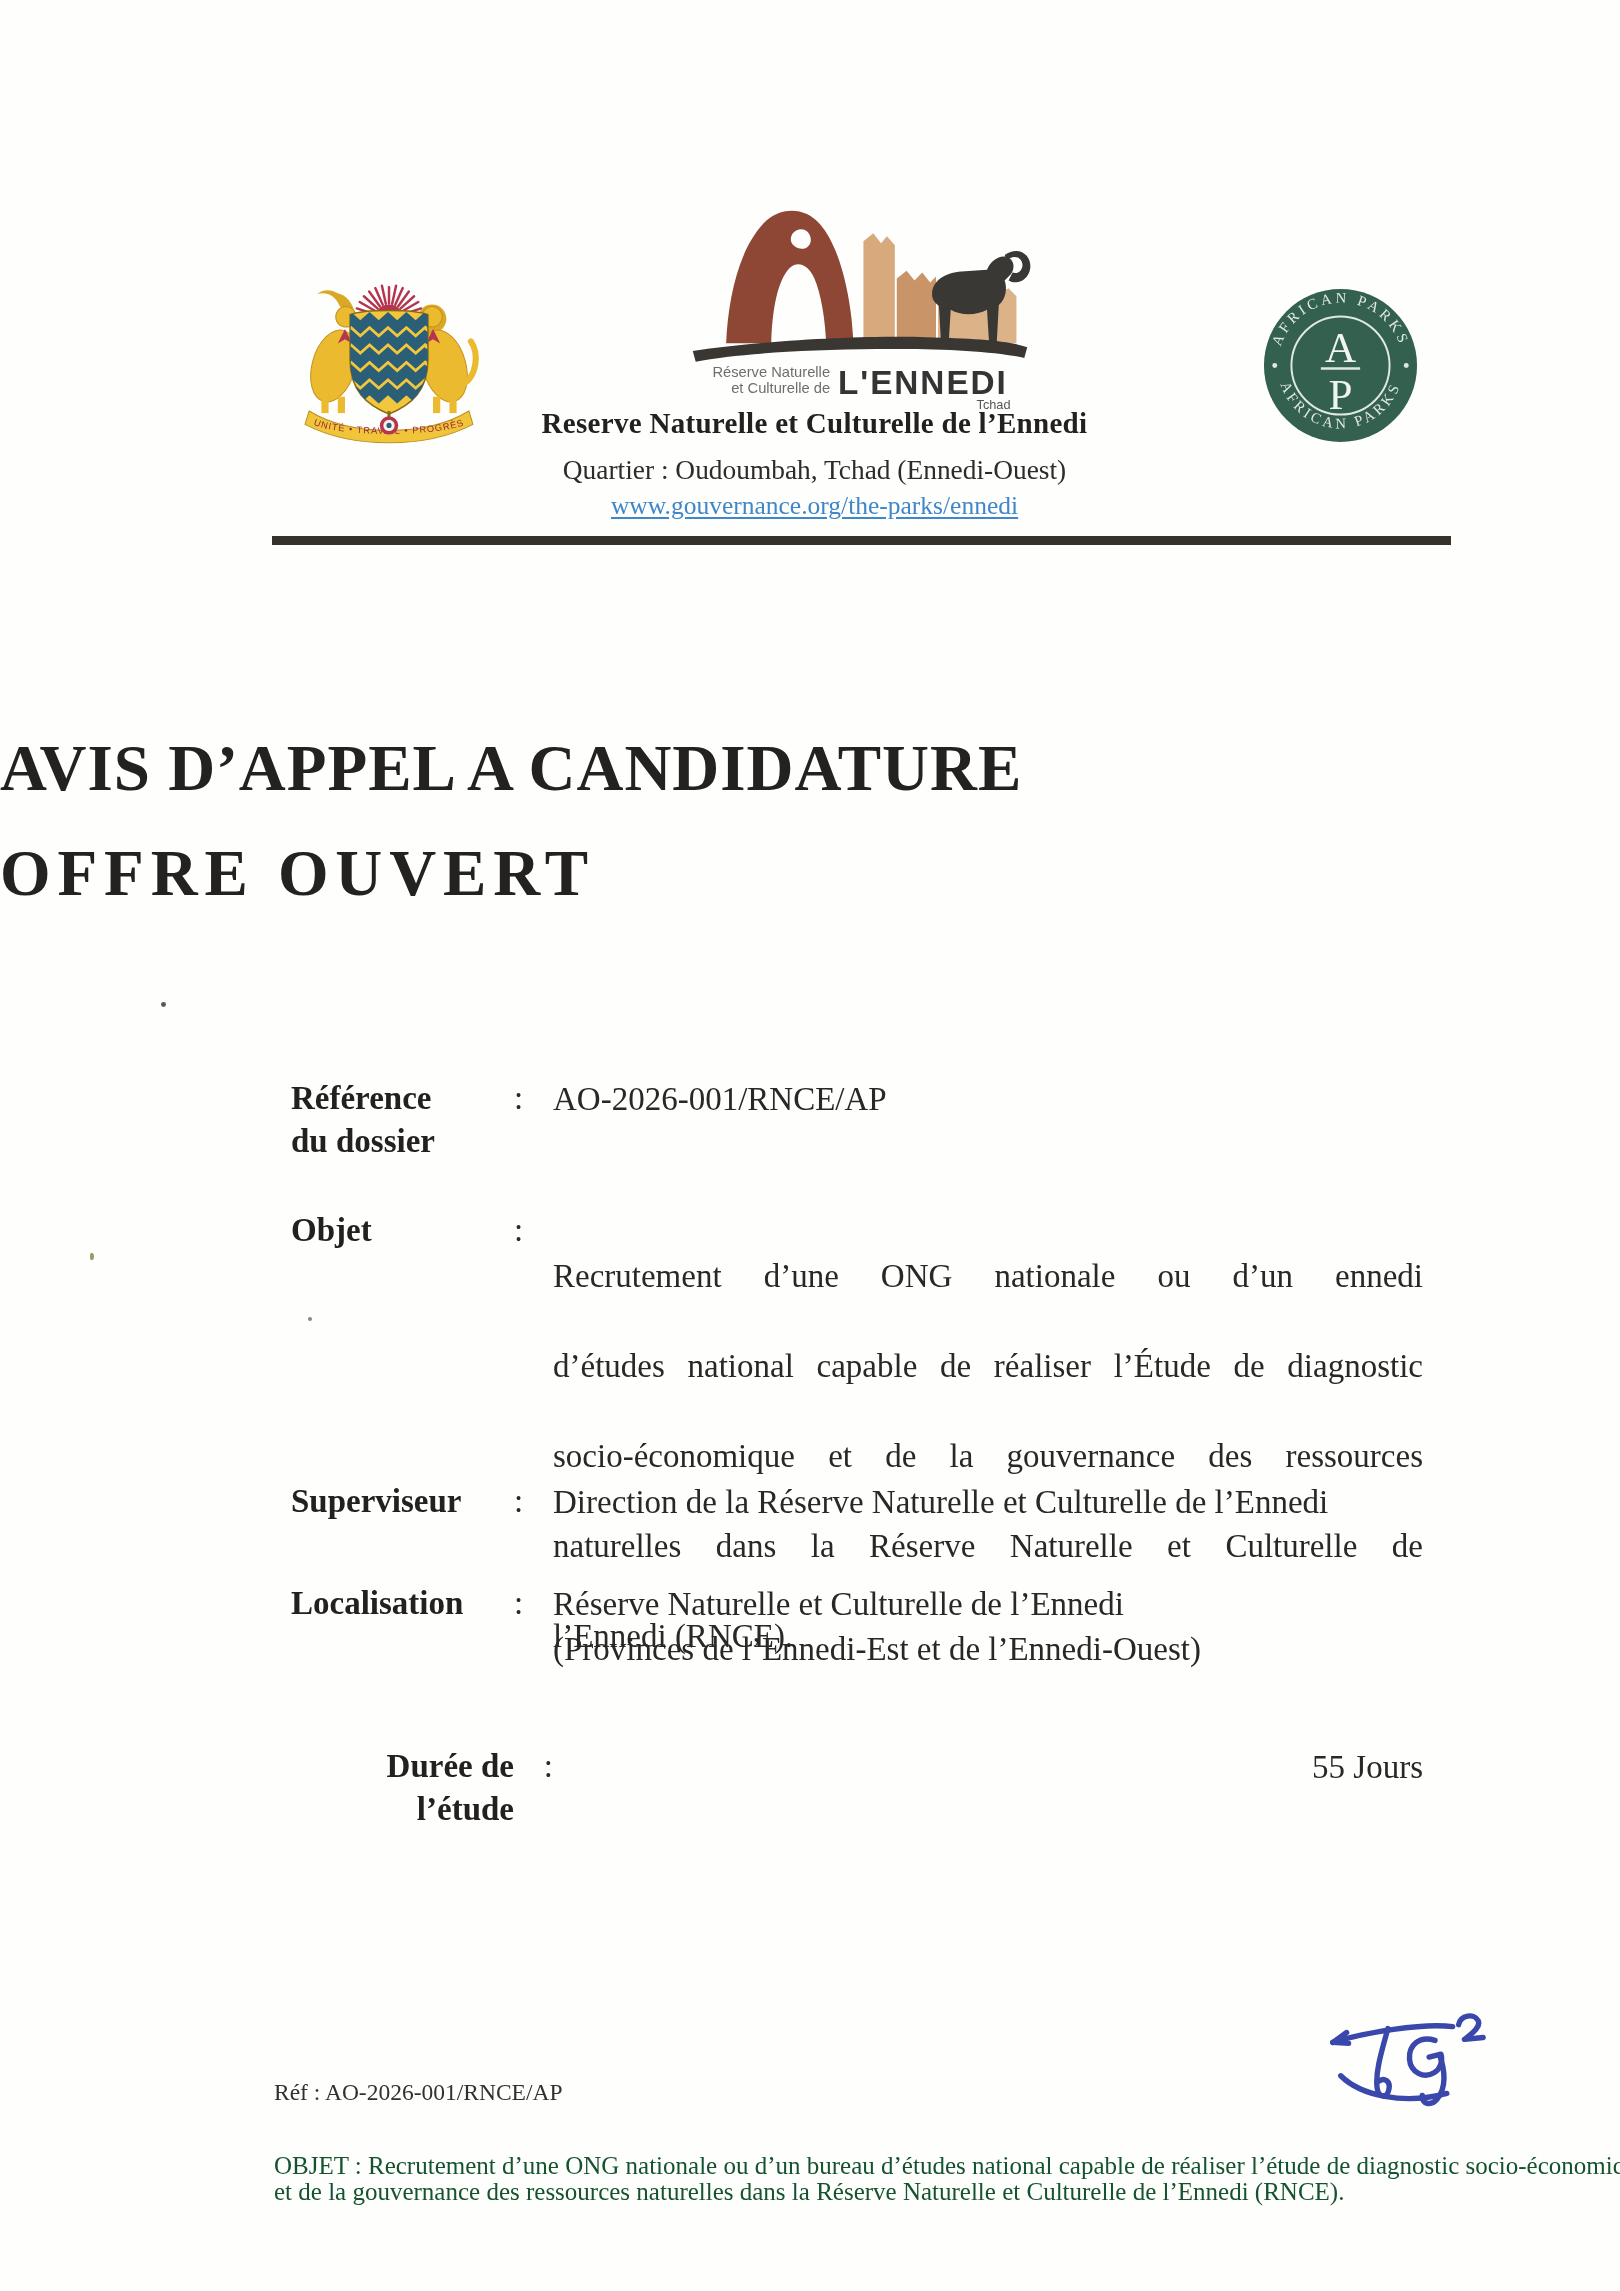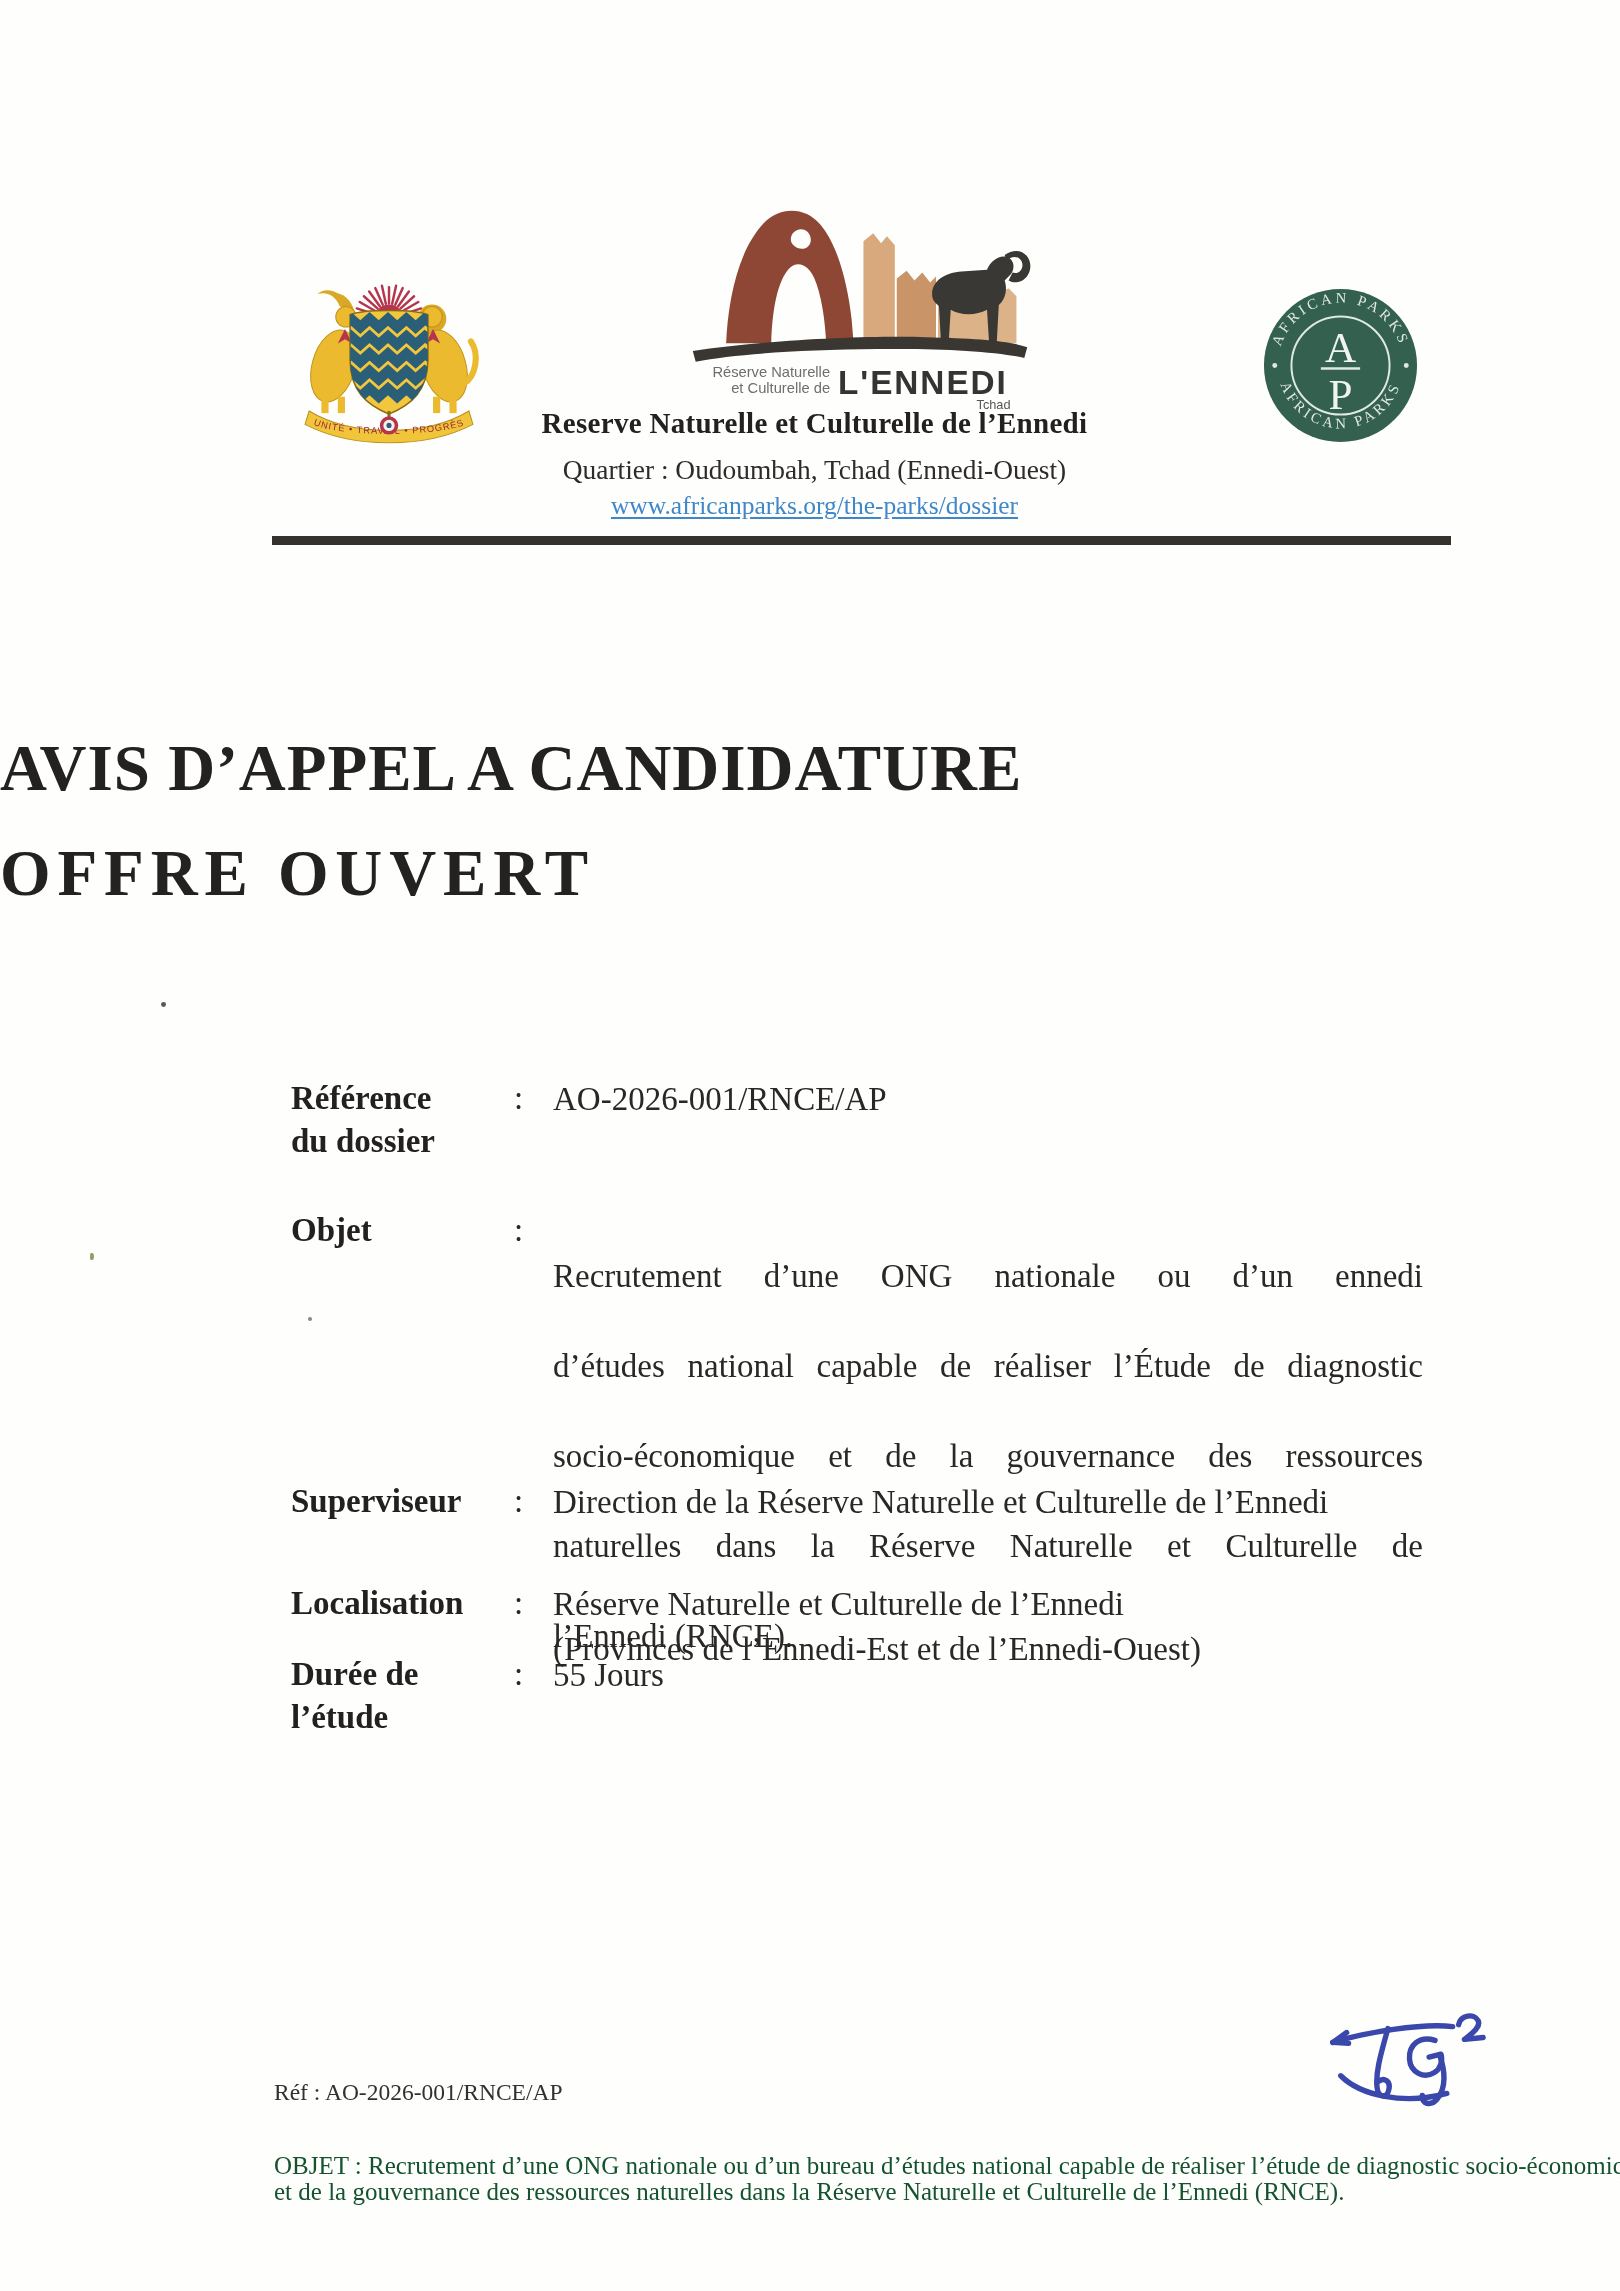--- a/index.html
+++ b/index.html
@@ -27,21 +27,21 @@
     font-weight:bold; color:#242220; font-size:65px; line-height:74px; }
   .title-1 { top:731px; letter-spacing:1px; }
   .title-2 { top:836px; letter-spacing:6.9px; }
 
   
   .row { position:absolute; left:291px; width:1137px; display:flex; align-items:flex-start; }
   .row-label { width:223px; font-weight:bold; font-size:33px; line-height:43px;
     white-space:pre-line; color:#232120; flex:none; }
   .row-colon { width:39px; font-size:33px; line-height:43px; flex:none; }
   .row-value { width:870px; font-size:33px; line-height:45px; white-space:pre-line; flex:none; }
-  .r1 { top:1077px; } .r2 { top:1209px; } .r3 { top:1480px; } .r4 { top:1582px; } .r5 { top:1653px; }
+  .r1 { top:1077px; } .r2 { top:1209px; } .r3 { top:1480px; } .r4 { top:1582px; } .r5 { top:1745px;text-align:right; }
   .jline { height:45px; overflow:hidden; text-align:justify; }
   .jline::after { content:""; display:inline-block; width:100%; }
 
   
   .foot-ref { position:absolute; left:274px; top:2078px; font-size:23.5px; line-height:29px; color:#33312e; }
   .foot-objet { position:absolute; left:274px; top:2124px; font-size:25px; line-height:25.5px;
     white-space:pre; color:#14532d;margin-top:29px; }
   .signature { position:absolute; left:1325px; top:2007px; width:167px; height:110px; }
 
   
@@ -165,21 +165,21 @@
     </text>
     <circle cx="13" cy="80" r="2.5" fill="#dfe9e2"></circle>
       <circle cx="147" cy="80" r="2.5" fill="#dfe9e2"></circle>
     <text class="serif" x="80" y="76" text-anchor="middle" font-size="44" fill="#eef4ef">A</text>
     <line x1="60" y1="83" x2="100" y2="83" stroke="#dfe9e2" stroke-width="2.5"></line>
     <text class="serif" x="80" y="124" text-anchor="middle" font-size="44" fill="#eef4ef">P</text>
   </svg>
 
   <div class="hdr-line org-name">Reserve Naturelle et Culturelle de l’Ennedi</div>
   <div class="hdr-line addr-line">Quartier : Oudoumbah, Tchad (Ennedi-Ouest)</div>
-  <div class="hdr-line site-line"><span class="site-link">www.africanparks.org/the-parks/dossier</span></div>
+  <div class="hdr-line site-line"><span class="site-link">www.gouvernance.org/the-parks/ennedi</span></div>
   <div class="rule"></div>
 
   <div class="doc-title title-1">AVIS D’APPEL A CANDIDATURE</div>
   <div class="doc-title title-2">OFFRE OUVERT</div>
 
   <div class="row r1">
     <div class="row-label">Référence
 du dossier</div>
     <div class="row-colon">:</div>
     <div class="row-value">AO-2026-001/RNCE/AP</div>

